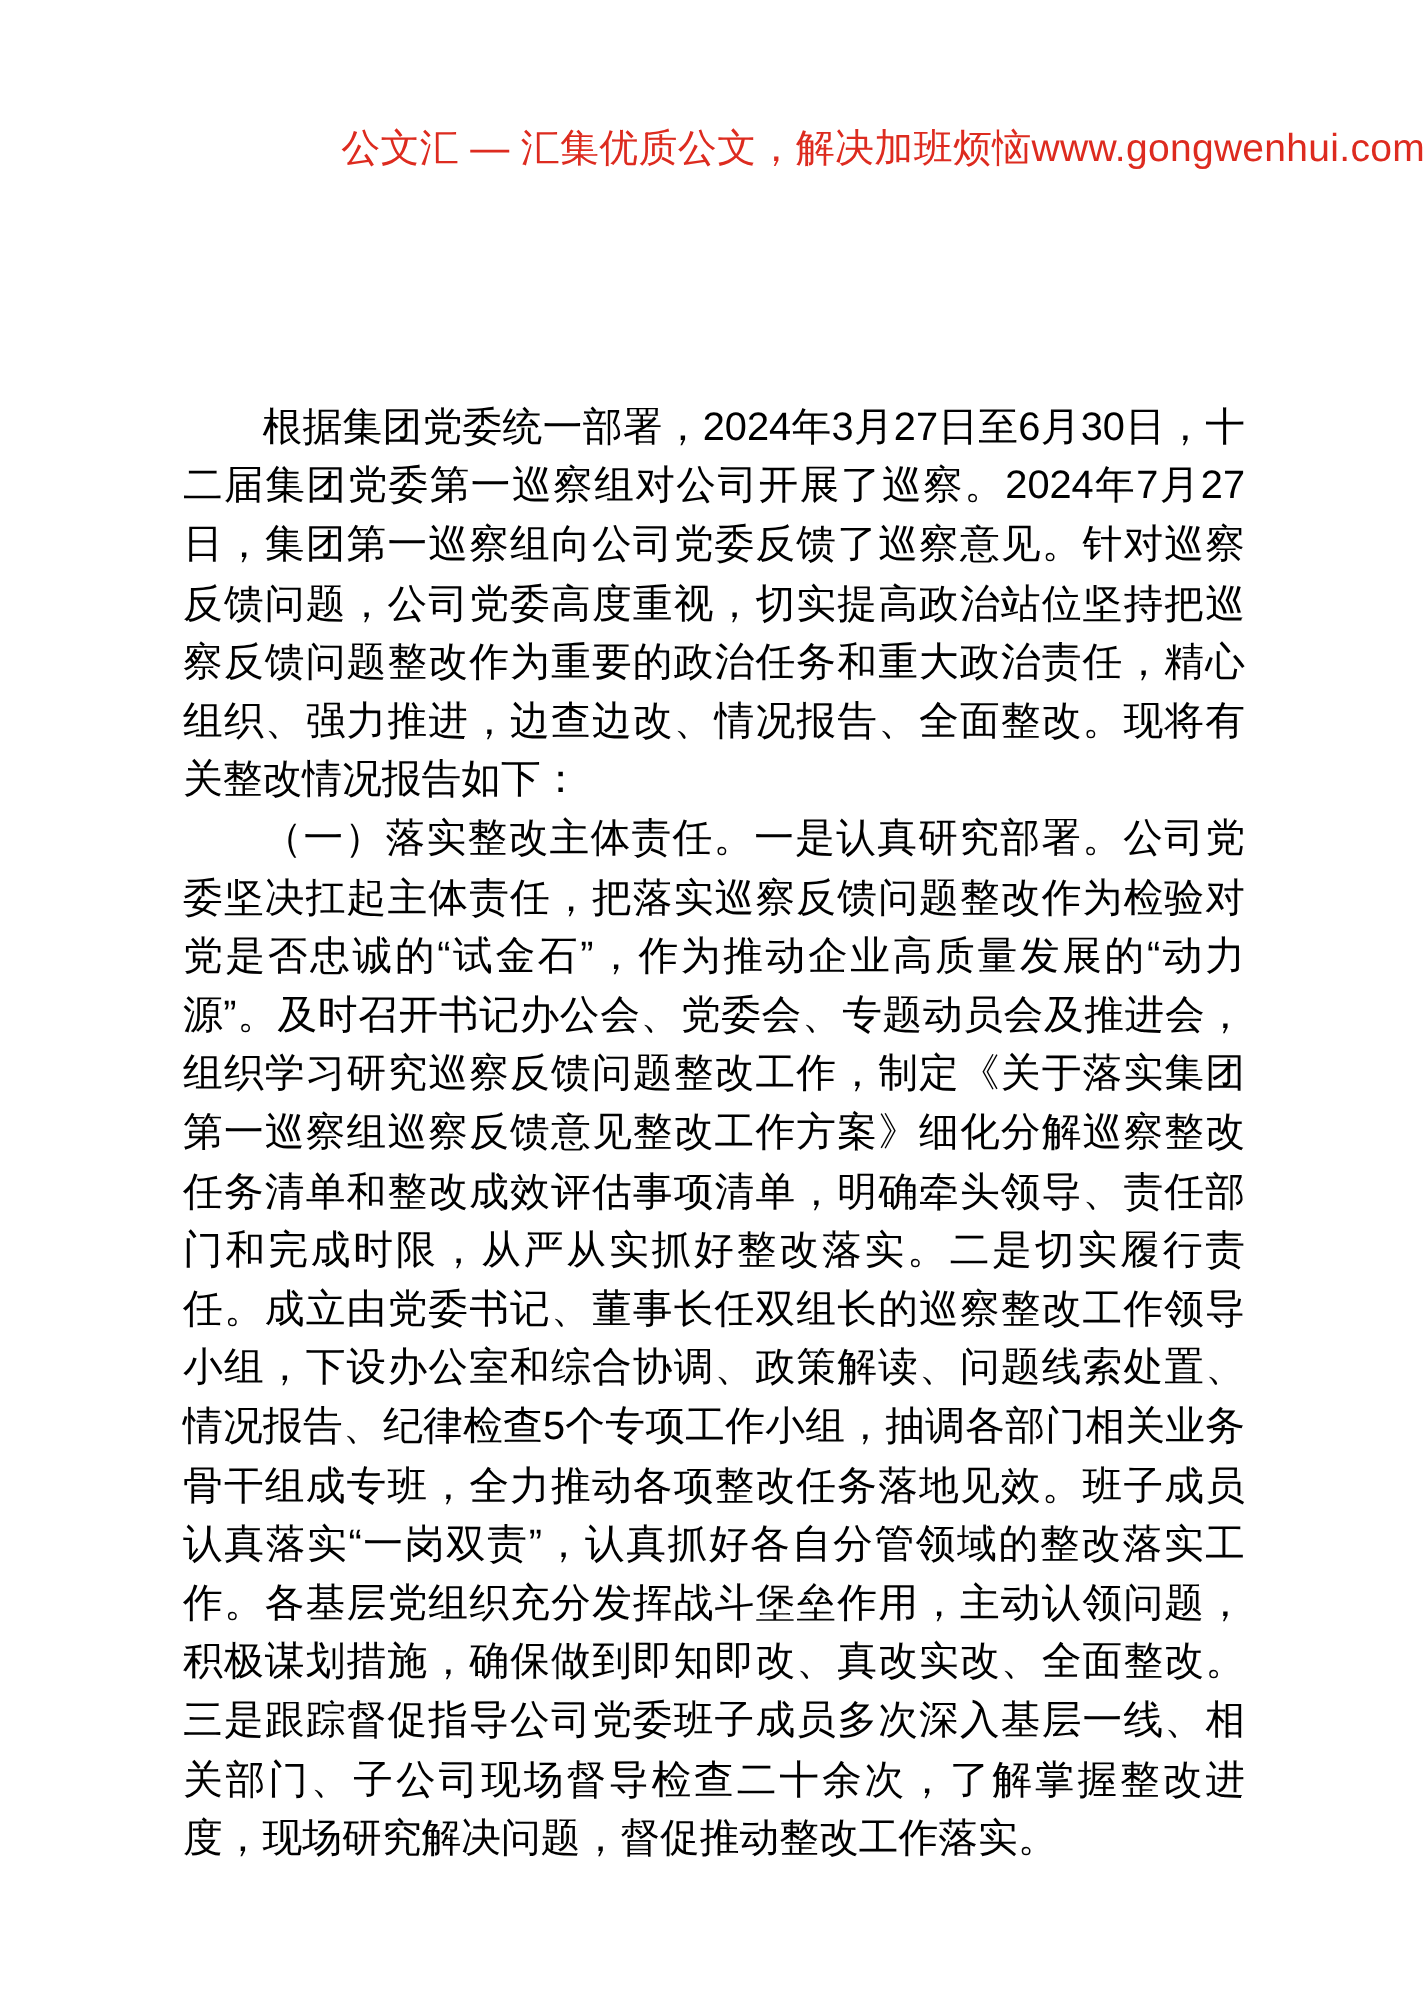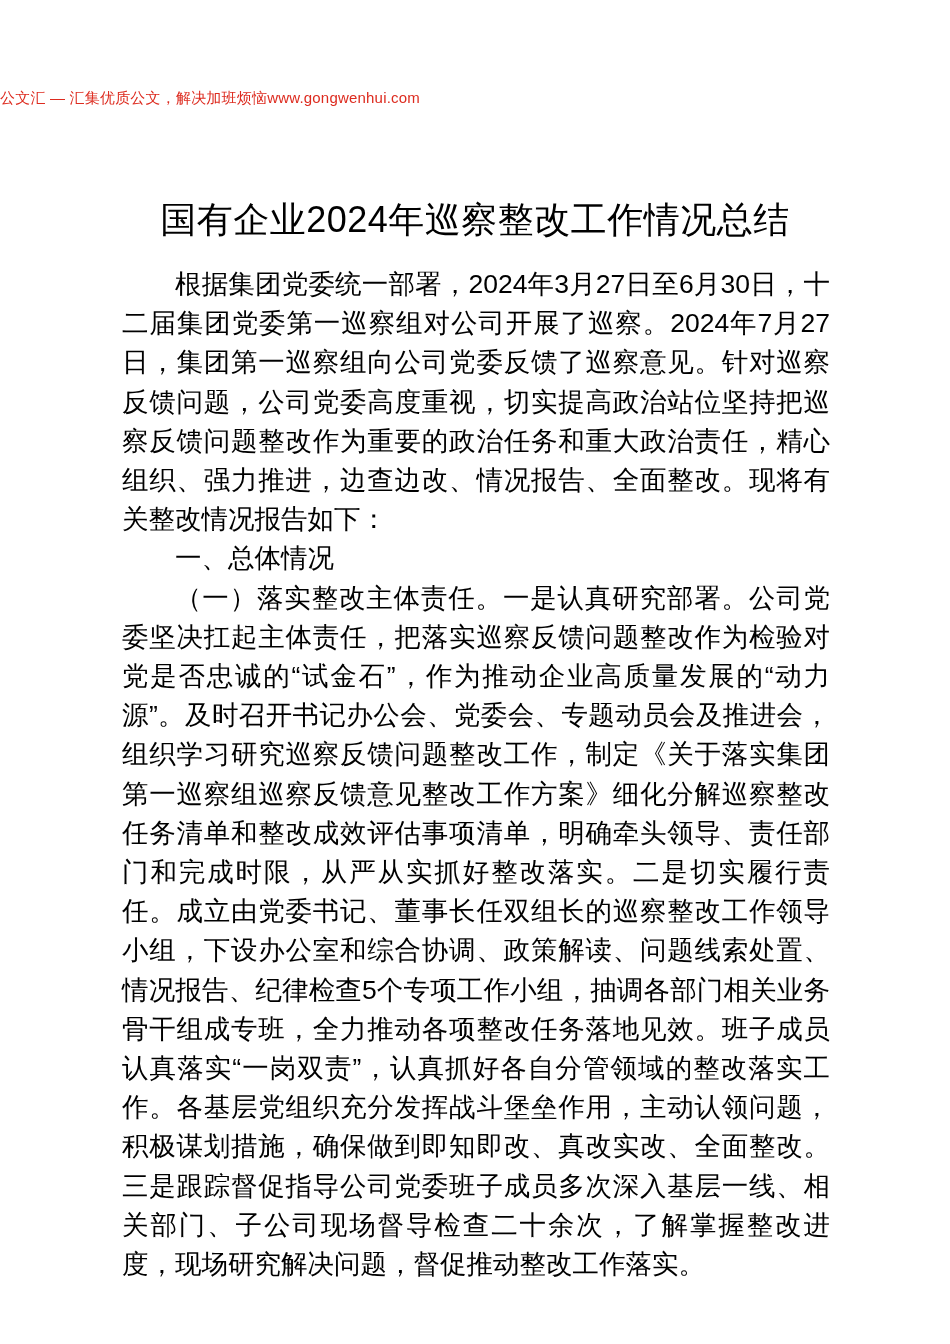--- a/index.html
+++ b/index.html
@@ -24,23 +24,23 @@
     box-sizing: border-box;
     background: #ffffff;
   }
 
   
   .watermark {
     position: absolute;
     top: 82px;
     left: 0;
     width: 950px;
-    text-align: left;
+    text-align: right;
     color: #dd2b1f;
-    font-size: 15px;
+    font-size: 26px;
     line-height: 32px;
     font-weight: 400;
     letter-spacing: 0.2px;
     white-space: nowrap;
   }
   .watermark .wm-url {
     font-family: "Liberation Sans", "DejaVu Sans", sans-serif;
   }
 
   
@@ -79,21 +79,19 @@
 </style>
 </head>
 <body>
 
 <div class="page">
 
   <div class="watermark">
     <span>公文汇 — 汇集优质公文，解决加班烦恼</span><span class="wm-url">www.gongwenhui.com</span>
   </div>
 
-  <h1 class="doc-title">国有企业2024年巡察整改工作情况总结</h1>
 
   <div class="doc-body">
     <p class="para">根据集团党委统一部署，2024年3月27日至6月30日，十二届集团党委第一巡察组对公司开展了巡察。2024年7月27日，集团第一巡察组向公司党委反馈了巡察意见。针对巡察反馈问题，公司党委高度重视，切实提高政治站位坚持把巡察反馈问题整改作为重要的政治任务和重大政治责任，精心组织、强力推进，边查边改、情况报告、全面整改。现将有关整改情况报告如下：</p>
-    <p class="para">一、总体情况</p>
     <p class="para">（一）落实整改主体责任。一是认真研究部署。公司党委坚决扛起主体责任，把落实巡察反馈问题整改作为检验对党是否忠诚的“试金石”，作为推动企业高质量发展的“动力源”。及时召开书记办公会、党委会、专题动员会及推进会，组织学习研究巡察反馈问题整改工作，制定《关于落实集团第一巡察组巡察反馈意见整改工作方案》细化分解巡察整改任务清单和整改成效评估事项清单，明确牵头领导、责任部门和完成时限，从严从实抓好整改落实。二是切实履行责任。成立由党委书记、董事长任双组长的巡察整改工作领导小组，下设办公室和综合协调、政策解读、问题线索处置、情况报告、纪律检查5个专项工作小组，抽调各部门相关业务骨干组成专班，全力推动各项整改任务落地见效。班子成员认真落实“一岗双责”，认真抓好各自分管领域的整改落实工作。各基层党组织充分发挥战斗堡垒作用，主动认领问题，积极谋划措施，确保做到即知即改、真改实改、全面整改。三是跟踪督促指导公司党委班子成员多次深入基层一线、相关部门、子公司现场督导检查二十余次，了解掌握整改进度，现场研究解决问题，督促推动整改工作落实。</p>
   </div>
 
 </div>
 
 </body></html>

